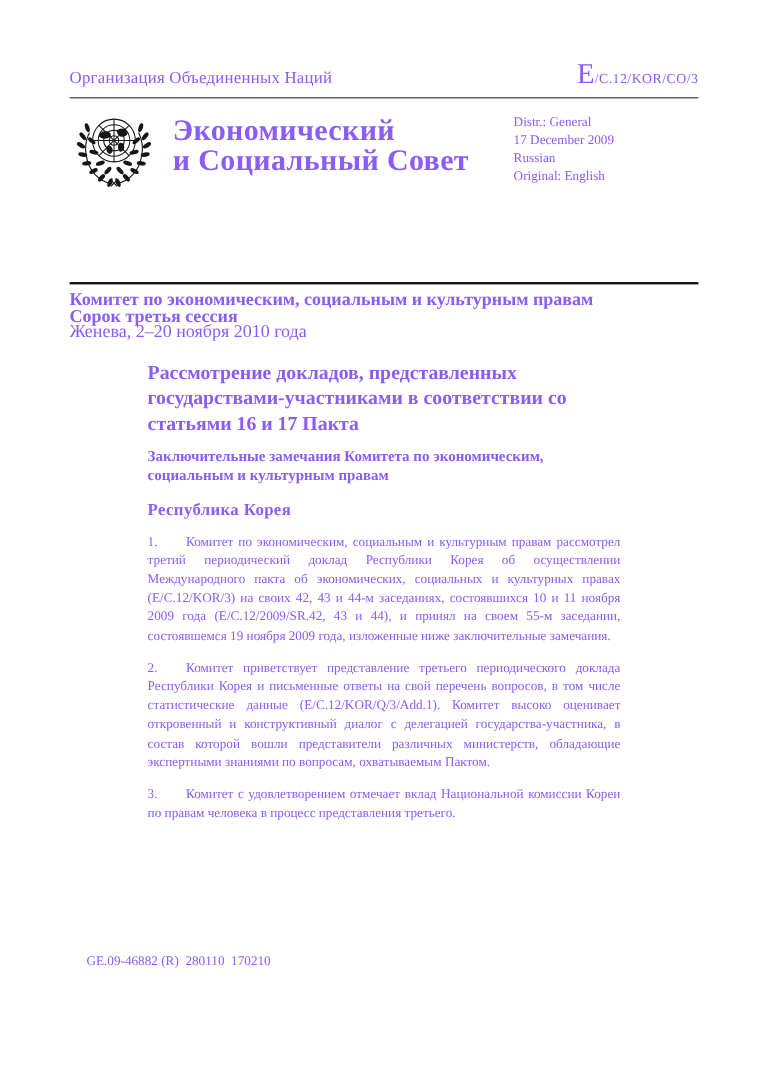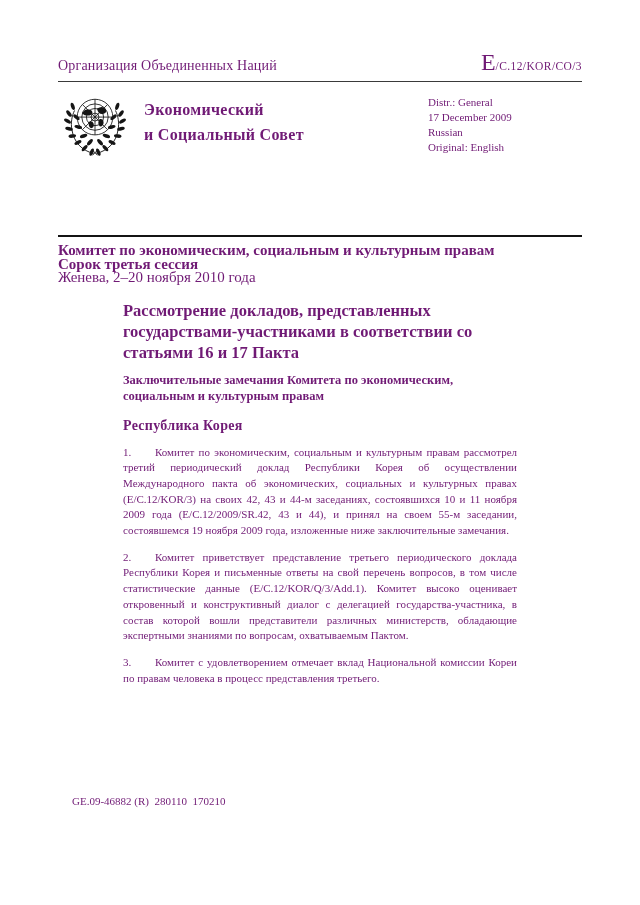--- a/index.html
+++ b/index.html
@@ -3,21 +3,21 @@
 <meta charset="utf-8">
 <style>
   * { margin: 0; padding: 0; box-sizing: border-box; }
   html, body { background: #e8e8e8; }
   .page {
     position: relative;
     width: 640px;
     height: 905px;
     margin: 0 auto;
     background: #ffffff;
-    color: #701a75;
+    color: #8b5cf6;
     font-family: "Liberation Serif", "DejaVu Serif", serif;
     padding: 50px 58px 0 58px;
     overflow: hidden;
   }
 
   
   .masthead {
     display: flex;
     justify-content: space-between;
     align-items: baseline;
@@ -28,21 +28,21 @@
   .doc-symbol { white-space: nowrap; }
   .doc-symbol .big-e { font-size: 24px; line-height: 1; }
   .doc-symbol .rest { font-size: 11.5px; letter-spacing: 0.4px; margin-top: 38px; }
 
   
   .banner { display: flex; margin-top: 10px; height: 67px; }
   .emblem { width: 66px; height: 66px; flex: 0 0 66px; margin-left: 4px; }
   .council-title {
     margin-left: 16px;
     padding-top: 5px;
-    font-size: 16px;
+    font-size: 25px;
     font-weight: bold;
     line-height: 25px;
     letter-spacing: 0.3px;
     white-space: nowrap;
   }
   .distr-block {
     margin-left: auto;
     width: 154px;
     padding-top: 3px;
     font-size: 11px;

